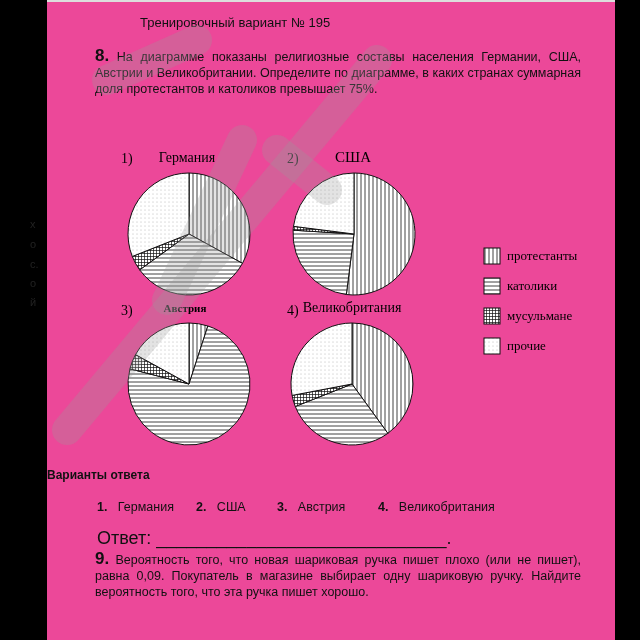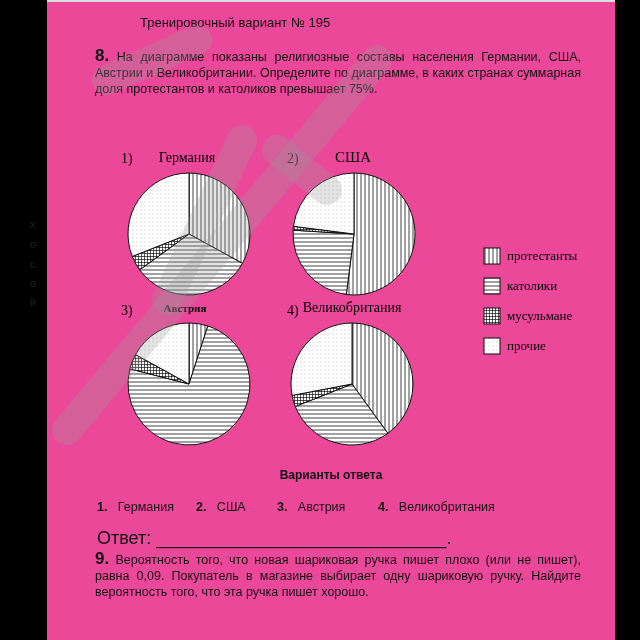--- a/index.html
+++ b/index.html
@@ -5,21 +5,21 @@
   html, body { margin:0; padding:0; }
   body { width:640px; height:640px; background:#000; position:relative; overflow:hidden; font-family:"Liberation Sans", sans-serif; color:#111; }
   .page { position:absolute; left:47px; top:0; width:568px; height:640px; background:#ec4899; overflow:hidden; }
   .topline { position:absolute; left:0; top:0; width:568px; height:2px; background:#ddd; }
   .hdr { position:absolute; left:93px; top:15px; font-size:13px; }
   .q { position:absolute; left:48px; width:486px; font-size:12.5px; line-height:16px; text-align:justify; }
   .q8 { top:48px; }
   .q9 { top:551px; }
   .qnum { font-weight:bold; font-size:17px; }
   .chart-svg { position:absolute; left:0; top:0; }
-  .variants-title { position:absolute; left:0; width:568px; top:468px; text-align:center; font-weight:bold; font-size:12px; }
+  .variants-title { position:absolute; left:0; width:568px; top:468px; font-weight:bold; font-size:12px; }
   .variants { position:absolute; left:50px; top:500px; font-size:12.5px; }
   .variants span { position:absolute; white-space:nowrap; }
   .variants b { font-weight:bold; }
   .answer { position:absolute; font-size:18px; white-space:nowrap; }
   .watermark { position:absolute; left:0; top:0; pointer-events:none; }
   .edge-chars { position:absolute; left:30px; font-size:11px; color:#222; }
 </style>
 </head>
 <body>
 

